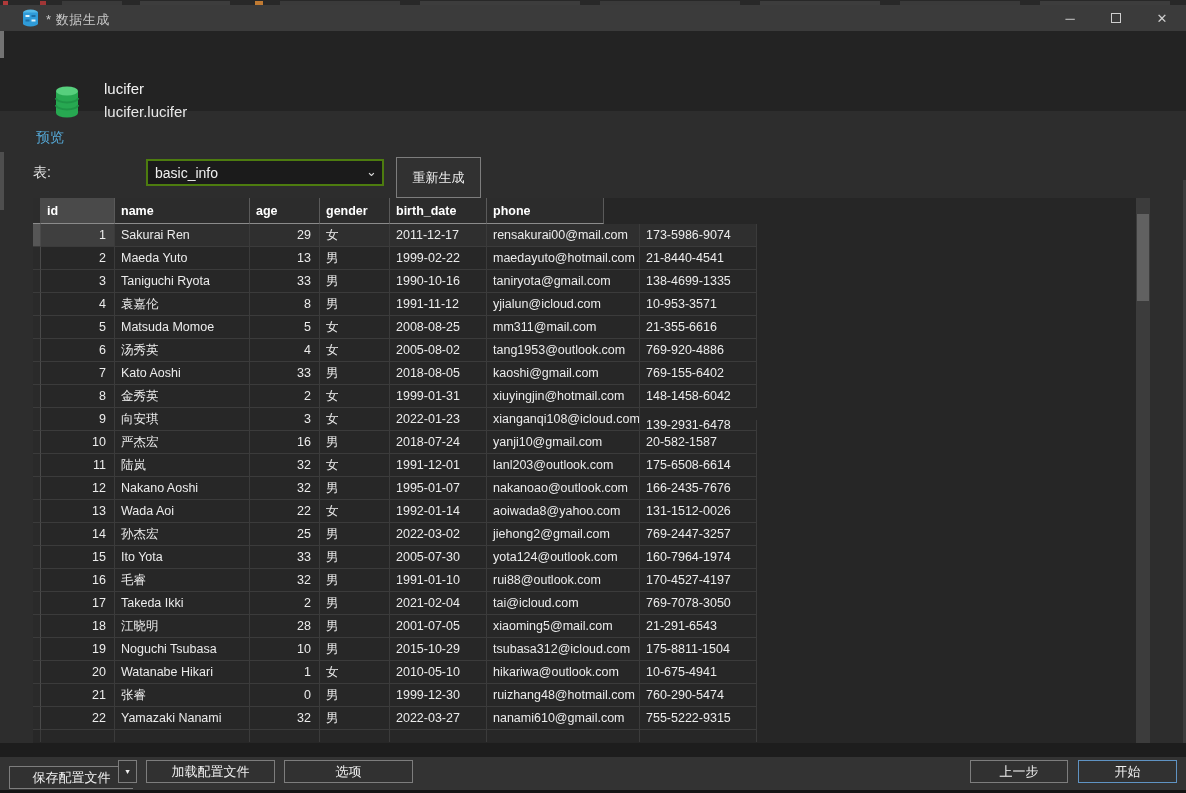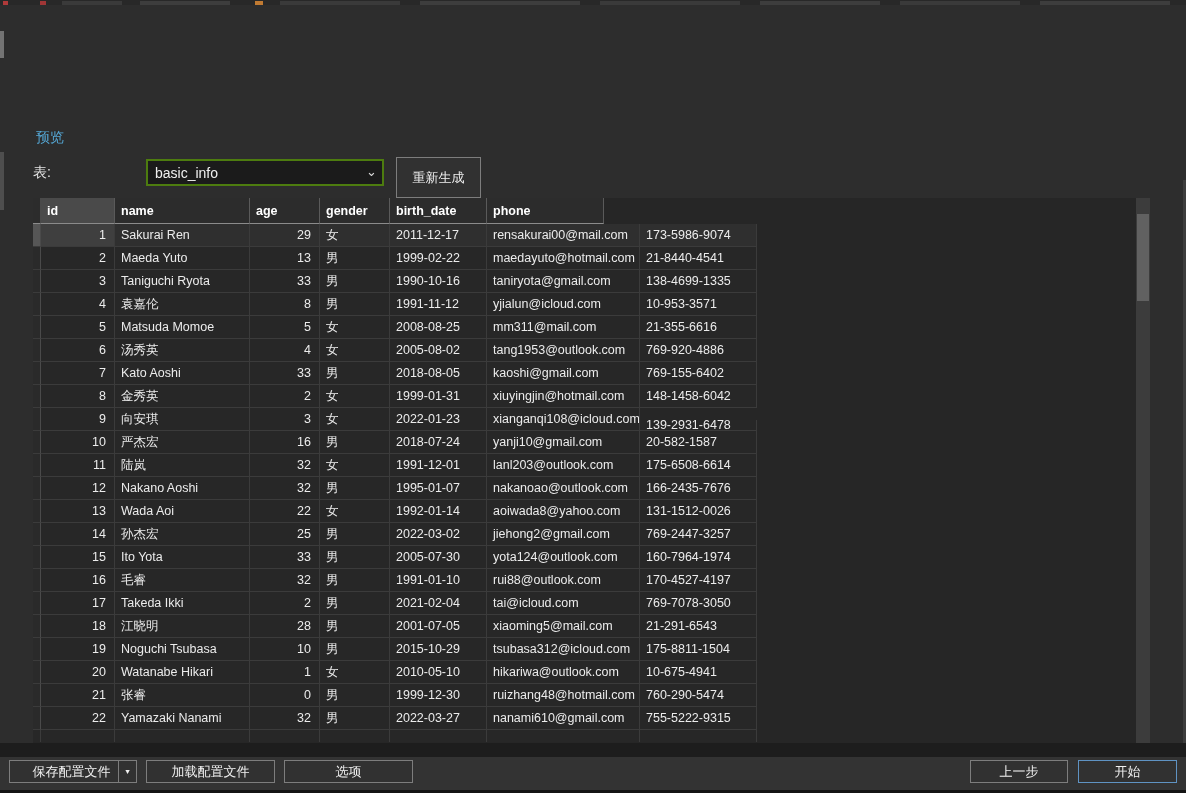--- a/index.html
+++ b/index.html
@@ -59,21 +59,21 @@
   .tailcell { border-right:1px solid #3b3b3b; background:#272727; }
 
   
   .vscroll { position:absolute; right:0; top:0; width:14px; height:545px; background:#3c3c3c; }
   .vthumb  { position:absolute; left:1px; top:16px; width:12px; height:87px; background:#616161; }
 
   
   .gapstrip { position:absolute; left:0; top:743px; width:1186px; height:14px; background:#1d1d1d; }
   .footer { position:absolute; left:0; top:757px; width:1186px; height:33px; background:#333333; }
   .bottom-edge { position:absolute; left:0; top:790px; width:1186px; height:3px; background:#141414; }
-  .save-btn { position:absolute; left:9px; top:3px; width:124px; height:23px; border-right:none; }
+  .save-btn { position:absolute; left:9px; top:9px; width:124px; height:23px; border-right:none; }
   .save-arrow { position:absolute; left:118px; top:3px; width:19px; height:23px; font-size:9px; }
   .load-btn { position:absolute; left:146px; top:3px; width:129px; height:23px; }
   .opt-btn  { position:absolute; left:284px; top:3px; width:129px; height:23px; }
   .prev-btn { position:absolute; left:970px; top:3px; width:98px; height:23px; }
   .start-btn{ position:absolute; left:1078px; top:3px; width:99px; height:23px; border:1px solid #5f93c3; }
 
   
   .edge-frag { position:absolute; }
 </style>
 </head>
@@ -88,21 +88,52 @@
     <span class="frag" style="left:140px;width:90px;background:#3d3d3d;"></span>
     <span class="frag" style="left:255px;width:8px;background:#c07a32;"></span>
     <span class="frag" style="left:280px;width:120px;background:#3a3a3a;"></span>
     <span class="frag" style="left:420px;width:160px;background:#3d3d3d;"></span>
     <span class="frag" style="left:600px;width:140px;background:#3a3a3a;"></span>
     <span class="frag" style="left:760px;width:120px;background:#3d3d3d;"></span>
     <span class="frag" style="left:900px;width:120px;background:#3a3a3a;"></span>
     <span class="frag" style="left:1040px;width:130px;background:#3d3d3d;"></span>
   </div>
 
-
+  <div class="titlebar">
+    <svg class="titlebar-icon" viewBox="0 0 17 18">
+      <ellipse cx="8.5" cy="3.5" rx="7.5" ry="3" fill="#54b9e8"></ellipse>
+      <path d="M1 3.5 v11 a7.5 3 0 0 0 15 0 v-11" fill="#2f9bd8"></path>
+      <rect x="3.5" y="6" width="4" height="2" fill="#dff3fc"></rect>
+      <rect x="9.5" y="6" width="4" height="2" fill="#1c6ea4"></rect>
+      <rect x="3.5" y="10.5" width="4" height="2" fill="#1c6ea4"></rect>
+      <rect x="9.5" y="10.5" width="4" height="2" fill="#dff3fc"></rect>
+    </svg>
+    <span class="titlebar-title">* 数据生成</span>
+    <div class="win-btn min">
+        <span>─</span>
+      </div>
+    <div class="win-btn max">
+        <span class="max-glyph"></span>
+      </div>
+    <div class="win-btn close">
+        <span>✕</span>
+      </div>
+  </div>
+
+  <div class="headerband">
+    <svg class="db-icon" width="26" height="34" viewBox="0 0 26 34">
+      <path d="M2 5 v22 a11 4.5 0 0 0 22 0 v-22" fill="#27a851"></path>
+      <path d="M2 5 v22 a11 4.5 0 0 0 22 0 v-22" fill="none" stroke="#1d8f43" stroke-width="0"></path>
+      <path d="M2 12 a11 4.5 0 0 0 22 0" fill="none" stroke="#1f9447" stroke-width="2"></path>
+      <path d="M2 19 a11 4.5 0 0 0 22 0" fill="none" stroke="#1f9447" stroke-width="2"></path>
+      <ellipse cx="13" cy="5" rx="11" ry="4.5" fill="#57cf7d"></ellipse>
+    </svg>
+    <div class="conn-title">lucifer</div>
+    <div class="conn-sub">lucifer.lucifer</div>
+  </div>
 
   <div class="edge-frag" style="left:0;top:31px;width:4px;height:27px;background:#737373;"></div>
   <div class="edge-frag" style="left:0;top:152px;width:4px;height:58px;background:#4e4e4e;"></div>
   <div class="edge-frag" style="left:1183px;top:180px;width:3px;height:563px;background:#3d3d3d;"></div>
 
   <div class="preview-link">预览</div>
   <div class="table-label">表:</div>
   <div class="table-select">
     <span>basic_info</span>
     <span class="chev">⌄</span>

